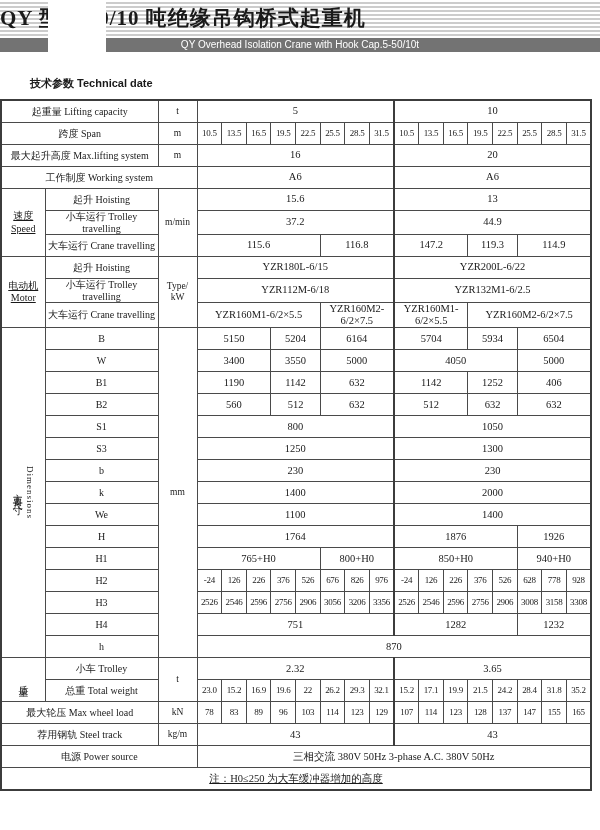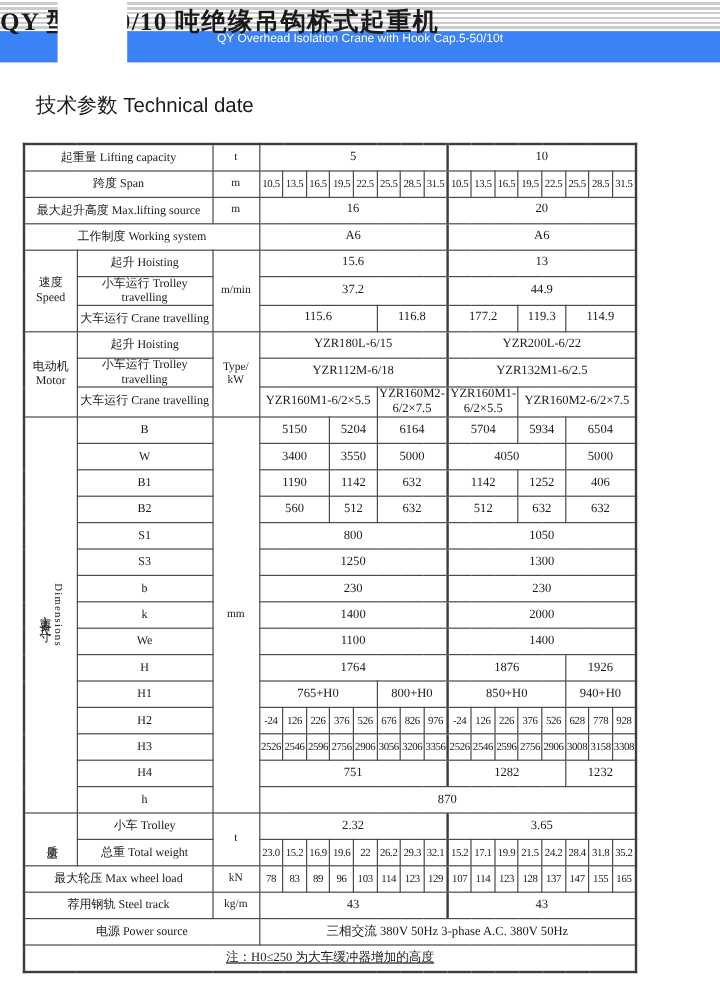--- a/index.html
+++ b/index.html
@@ -2,37 +2,37 @@
 <html><head>
 <meta charset="utf-8">
 <style>
   html,body{margin:0;padding:0;}
   .page{width:600px;height:830px;background:#ffffff;position:relative;overflow:hidden;
         font-family:"Liberation Serif","DejaVu Serif",serif;color:#1a1a1a;}
   
   .masthead{position:relative;height:52px;}
   .stripes{position:absolute;left:0;top:0;right:0;height:38px;
            background:repeating-linear-gradient(#ffffff 0 2px,#cccccc 2px 4px);}
-  .subbar{position:absolute;left:0;bottom:0;right:0;height:26px;background:#3b82f6;
+  .subbar{position:absolute;left:0;bottom:0;right:0;height:14px;background:#737373;
           color:#ffffff;text-align:center;font-size:10px;line-height:14px;
           font-family:"Liberation Sans","DejaVu Sans",sans-serif;z-index:1;}
   .logo-blank{position:absolute;left:48px;top:0;width:58px;height:54px;background:#ffffff;z-index:2;}
   .title{position:absolute;left:0;right:0;top:4px;margin:0;text-align:left;
          font-size:21px;font-weight:bold;letter-spacing:1px;z-index:1;}
   
-  .section-heading{margin:24px 0 20px 30px;font-size:17px;font-weight:normal;
+  .section-heading{margin:24px 0 8px 30px;font-size:11px;font-weight:bold;
                    font-family:"Liberation Sans","DejaVu Sans",sans-serif;}
   
-  table.spec{border-collapse:collapse;table-layout:fixed;width:512px;margin-left:19px;
+  table.spec{border-collapse:collapse;table-layout:fixed;width:592px;
              border:2px solid #3c3c3c;}
   td{border:1px solid #4a4a4a;text-align:center;vertical-align:middle;padding:0 1px;
      height:21px;font-size:10.5px;line-height:1.15;overflow:hidden;}
   td.k-l{font-size:10px;}
   td.k-u{font-size:9.5px;white-space:pre-line;}
-  td.k-g{font-size:10px;white-space:pre-line;line-height:1.25;}
+  td.k-g{font-size:10px;white-space:pre-line;line-height:1.25;text-decoration:underline;}
   td.k-d{font-size:10.5px;}
   td.k-dn{font-size:9px;letter-spacing:-0.3px;padding:0;}
   td.k-n{font-size:10.5px;text-decoration:underline;}
   td.secdiv{border-right-width:2px;border-right-color:#3c3c3c;}
   .vwrap{display:flex;justify-content:center;align-items:center;gap:1px;}
   .v-zh{writing-mode:vertical-lr;text-orientation:upright;font-size:10px;letter-spacing:4px;}
   .v-en{writing-mode:vertical-lr;font-size:9px;letter-spacing:1px;}
   .v-mass{writing-mode:vertical-lr;text-orientation:upright;font-size:10px;letter-spacing:3px;}
   col.c-grp{width:44px;} col.c-lab{width:113px;} col.c-unit{width:39px;}
 </style>
@@ -94,21 +94,21 @@
           <td class="k-dn">10.5</td>
           <td class="k-dn">13.5</td>
           <td class="k-dn">16.5</td>
           <td class="k-dn">19.5</td>
           <td class="k-dn">22.5</td>
           <td class="k-dn">25.5</td>
           <td class="k-dn">28.5</td>
           <td class="k-dn">31.5</td>
         </tr>
         <tr>
-          <td colspan="2" class="k-l">最大起升高度 Max.lifting source</td>
+          <td colspan="2" class="k-l">最大起升高度 Max.lifting system</td>
           <td class="k-u">m</td>
           <td colspan="8" class="k-d secdiv">16</td>
           <td colspan="8" class="k-d">20</td>
         </tr>
         <tr>
           <td colspan="3" class="k-l">工作制度 Working system</td>
           <td colspan="8" class="k-d secdiv">A6</td>
           <td colspan="8" class="k-d">A6</td>
         </tr>
         <tr>
@@ -121,21 +121,21 @@
         </tr>
         <tr>
           <td class="k-l">小车运行 Trolley travelling</td>
           <td colspan="8" class="k-d secdiv">37.2</td>
           <td colspan="8" class="k-d">44.9</td>
         </tr>
         <tr>
           <td class="k-l">大车运行 Crane travelling</td>
           <td colspan="5" class="k-d">115.6</td>
           <td colspan="3" class="k-d secdiv">116.8</td>
-          <td colspan="3" class="k-d">177.2</td>
+          <td colspan="3" class="k-d">147.2</td>
           <td colspan="2" class="k-d">119.3</td>
           <td colspan="3" class="k-d">114.9</td>
         </tr>
         <tr>
           <td rowspan="3" class="k-g">电动机
 Motor</td>
           <td class="k-l">起升 Hoisting</td>
           <td rowspan="3" class="k-u">Type/
 kW</td>
           <td colspan="8" class="k-d secdiv">YZR180L-6/15</td>

